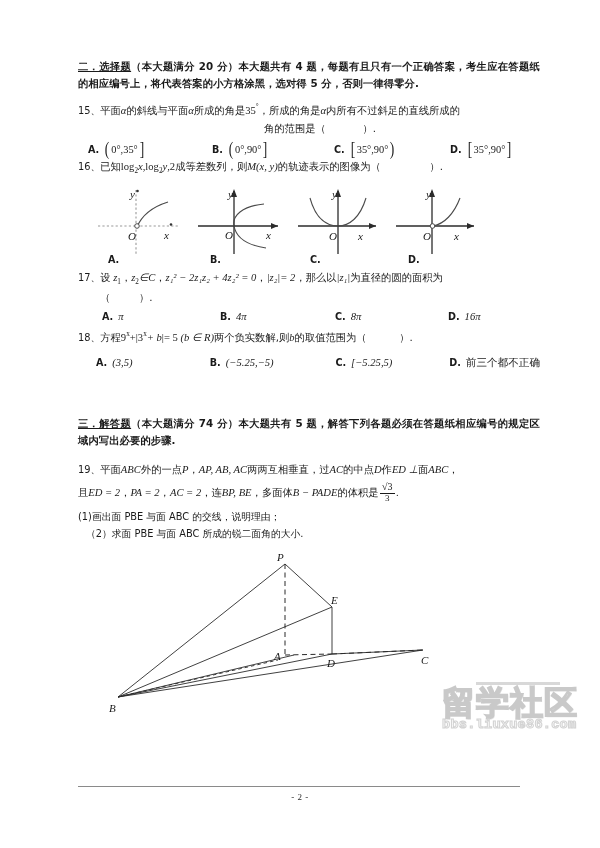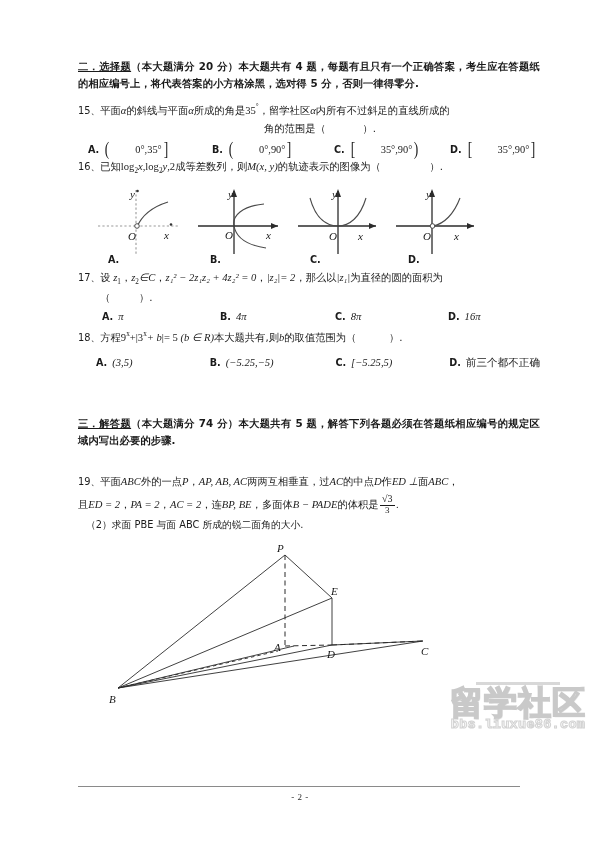--- a/index.html
+++ b/index.html
@@ -83,21 +83,21 @@
 
   
   .intv { display: inline-flex; align-items: center; font-size: 11px; }
   .intv .bk {
     display: inline-block;
     font-size: 18px;
     line-height: 0.82;
     font-family: "Liberation Serif", serif;
     transform: scaleX(0.75);
   }
-  .intv .inner { padding: 0 1px; font-size: 10.4px; margin-left: 24px; }
+  .intv .inner { padding: 0 1px; font-size: 10.4px; }
 
   
   .frac {
     display: inline-flex;
     flex-direction: column;
     align-items: center;
     vertical-align: middle;
     font-size: 9px;
     line-height: 1.05;
     margin: 0 1.5px;
@@ -156,21 +156,21 @@
     text-align: center;
     font-size: 9px;
     color: #2a2a2a;
     letter-spacing: 0.5px;
   }
   .watermark {
     position: absolute;
     right: 6px;
     bottom: 4px;
     width: 152px;
-    text-align: center;
+    text-align: left;
     user-select: none;
   }
   .wm-cn {
     font-family: "DejaVu Sans", "Liberation Sans", sans-serif;
     font-size: 33px;
     font-weight: bold;
     line-height: 0.95;
     color: #ffffff;
     -webkit-text-stroke: 1.6px #c9c9c9;
     letter-spacing: 1px;
@@ -198,21 +198,21 @@
 <div class="page">
 
   <div class="content">
 
     <p class="section-head">
       <span class="underline-two">二．选择题</span><span>（本大题满分 20 分）</span><span>本大题共有 4 题，每题有且只有一个正确答案，考生应在答题纸的相应编号上，将代表答案的小方格涂黑，选对得 5 分，否则一律得零分.</span>
     </p>
 
     <div class="q" style="margin-top:11px;">
       <div style="text-indent:0;">
-        <span class="q-num">15、</span><span class="cn">平面</span><span class="mi">α</span><span class="cn">的斜线与平面</span><span class="mi">α</span><span class="cn">所成的角是</span><span class="mn">35</span><span class="sup">°</span><span class="cn">，留学社区</span><span class="mi">α</span><span class="cn">内所有不过斜足的直线所成的</span>
+        <span class="q-num">15、</span><span class="cn">平面</span><span class="mi">α</span><span class="cn">的斜线与平面</span><span class="mi">α</span><span class="cn">所成的角是</span><span class="mn">35</span><span class="sup">°</span><span class="cn">，所成的角是</span><span class="mi">α</span><span class="cn">内所有不过斜足的直线所成的</span>
       </div>
       <div style="padding-left:22px;text-align:center;">
         <span class="cn">角的范围是（</span>
         <span style="display:inline-block;width:34px;"></span><span class="cn">）.</span>
       </div>
       <div class="opts" style="margin-top:4px;padding-left:10px;">
         <div class="opt" style="width:124px;">
           <span class="opt-lab">A.</span>
           <span class="intv">
             <span class="bk">(</span>
@@ -342,21 +342,21 @@
         <div class="opt">
           <span class="opt-lab">D.</span>
           <span class="opt-val mi">16π</span>
         </div>
       </div>
     </div>
 
     <div class="q" style="margin-top:4px;">
       <div>
         <span class="q-num">18、</span><span class="cn">方程</span><span class="mn">9</span><span class="sup mi">x</span><span class="mn">+</span><span class="mn">|</span><span class="mn">3</span><span class="sup mi">x</span><span class="mi">+ b</span><span class="mn">|</span><span class="mn">= 5</span>
-        <span class="mi">(b ∈ R)</span><span class="cn">本大题共有,则</span><span class="mi">b</span><span class="cn">的取值范围为（</span>
+        <span class="mi">(b ∈ R)</span><span class="cn">两个负实数解,则</span><span class="mi">b</span><span class="cn">的取值范围为（</span>
         <span style="display:inline-block;width:30px;"></span><span class="cn">）.</span>
       </div>
       <div class="opts" style="margin-top:7px;padding-left:18px;">
         <div class="opt" style="width:116px;">
           <span class="opt-lab">A.</span>
           <span class="opt-val mi">(3,5)</span>
         </div>
         <div class="opt" style="width:128px;">
           <span class="opt-lab">B.</span>
           <span class="opt-val mi">(−5.25,−5)</span>
@@ -369,29 +369,32 @@
           <span class="opt-lab">D.</span>
           <span class="opt-val cn">前三个都不正确</span>
         </div>
       </div>
     </div>
 
     <p class="section-head" style="margin-top:44px;">
       <span class="underline-two">三．解答题</span><span>（本大题满分 74 分）</span><span>本大题共有 5 题，解答下列各题必须在答题纸相应编号的规定区域内写出必要的步骤.</span>
     </p>
 
-    <div class="q" style="margin-top:24px;">
+    <div class="q" style="margin-top:12px;">
       <div>
         <span class="q-num">19、</span><span class="cn">平面</span><span class="mi">ABC</span><span class="cn">外的一点</span><span class="mi">P</span><span class="cn">，</span><span class="mi">AP, AB, AC</span><span class="cn">两两互相垂直，过</span><span class="mi">AC</span><span class="cn">的中点</span><span class="mi">D</span><span class="cn">作</span><span class="mi">ED ⊥</span><span class="cn">面</span><span class="mi">ABC</span><span class="cn">，</span>
       </div>
       <div style="margin-top:5px;">
         <span class="cn">且</span><span class="mi">ED = 2</span><span class="cn">，</span><span class="mi">PA = 2</span><span class="cn">，</span><span class="mi">AC = 2</span><span class="cn">，连</span><span class="mi">BP, BE</span><span class="cn">，多面体</span><span class="mi">B − PADE</span><span class="cn">的体积是</span><span class="frac">
             <span class="num radical">√3</span>
             <span class="den">3</span>
           </span><span class="mn">.</span>
+      </div>
+      <div style="margin-top:5px;font-size:9.8px;">
+        <span class="cn" style="font-size:9.8px;">(1)画出面 PBE 与面 ABC 的交线，说明理由；</span>
       </div>
       <div style="margin-top:1px;padding-left:8px;font-size:9.8px;">
         <span class="cn" style="font-size:9.8px;">（2）求面 PBE 与面 ABC 所成的锐二面角的大小.</span>
       </div>
 
       <div class="figure-wrap">
         <svg width="462" height="165" viewBox="0 0 462 165">
 
           <line x1="207" y1="12" x2="254" y2="55" stroke="#2b2b2b" stroke-width="0.9"></line>
           <line x1="207" y1="12" x2="40" y2="145" stroke="#2b2b2b" stroke-width="0.9"></line>

